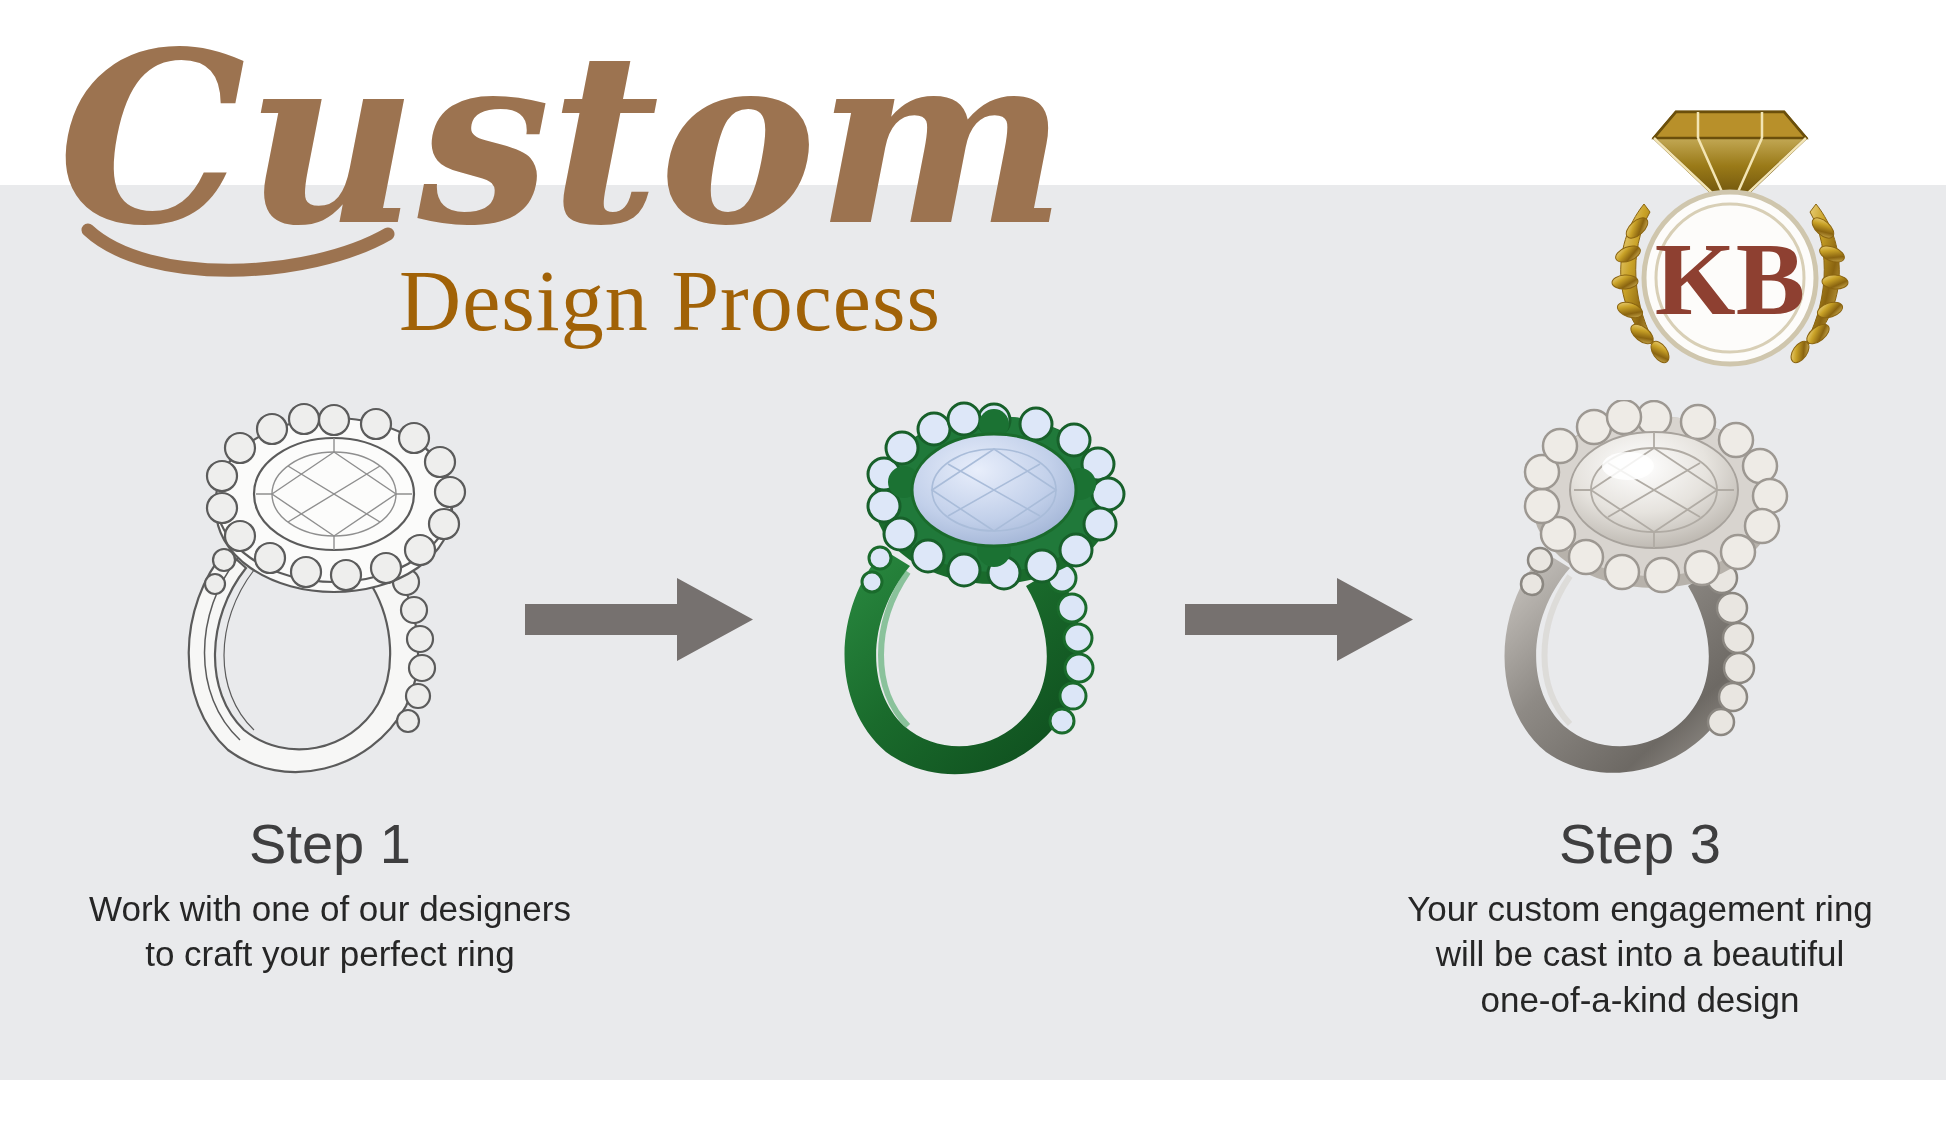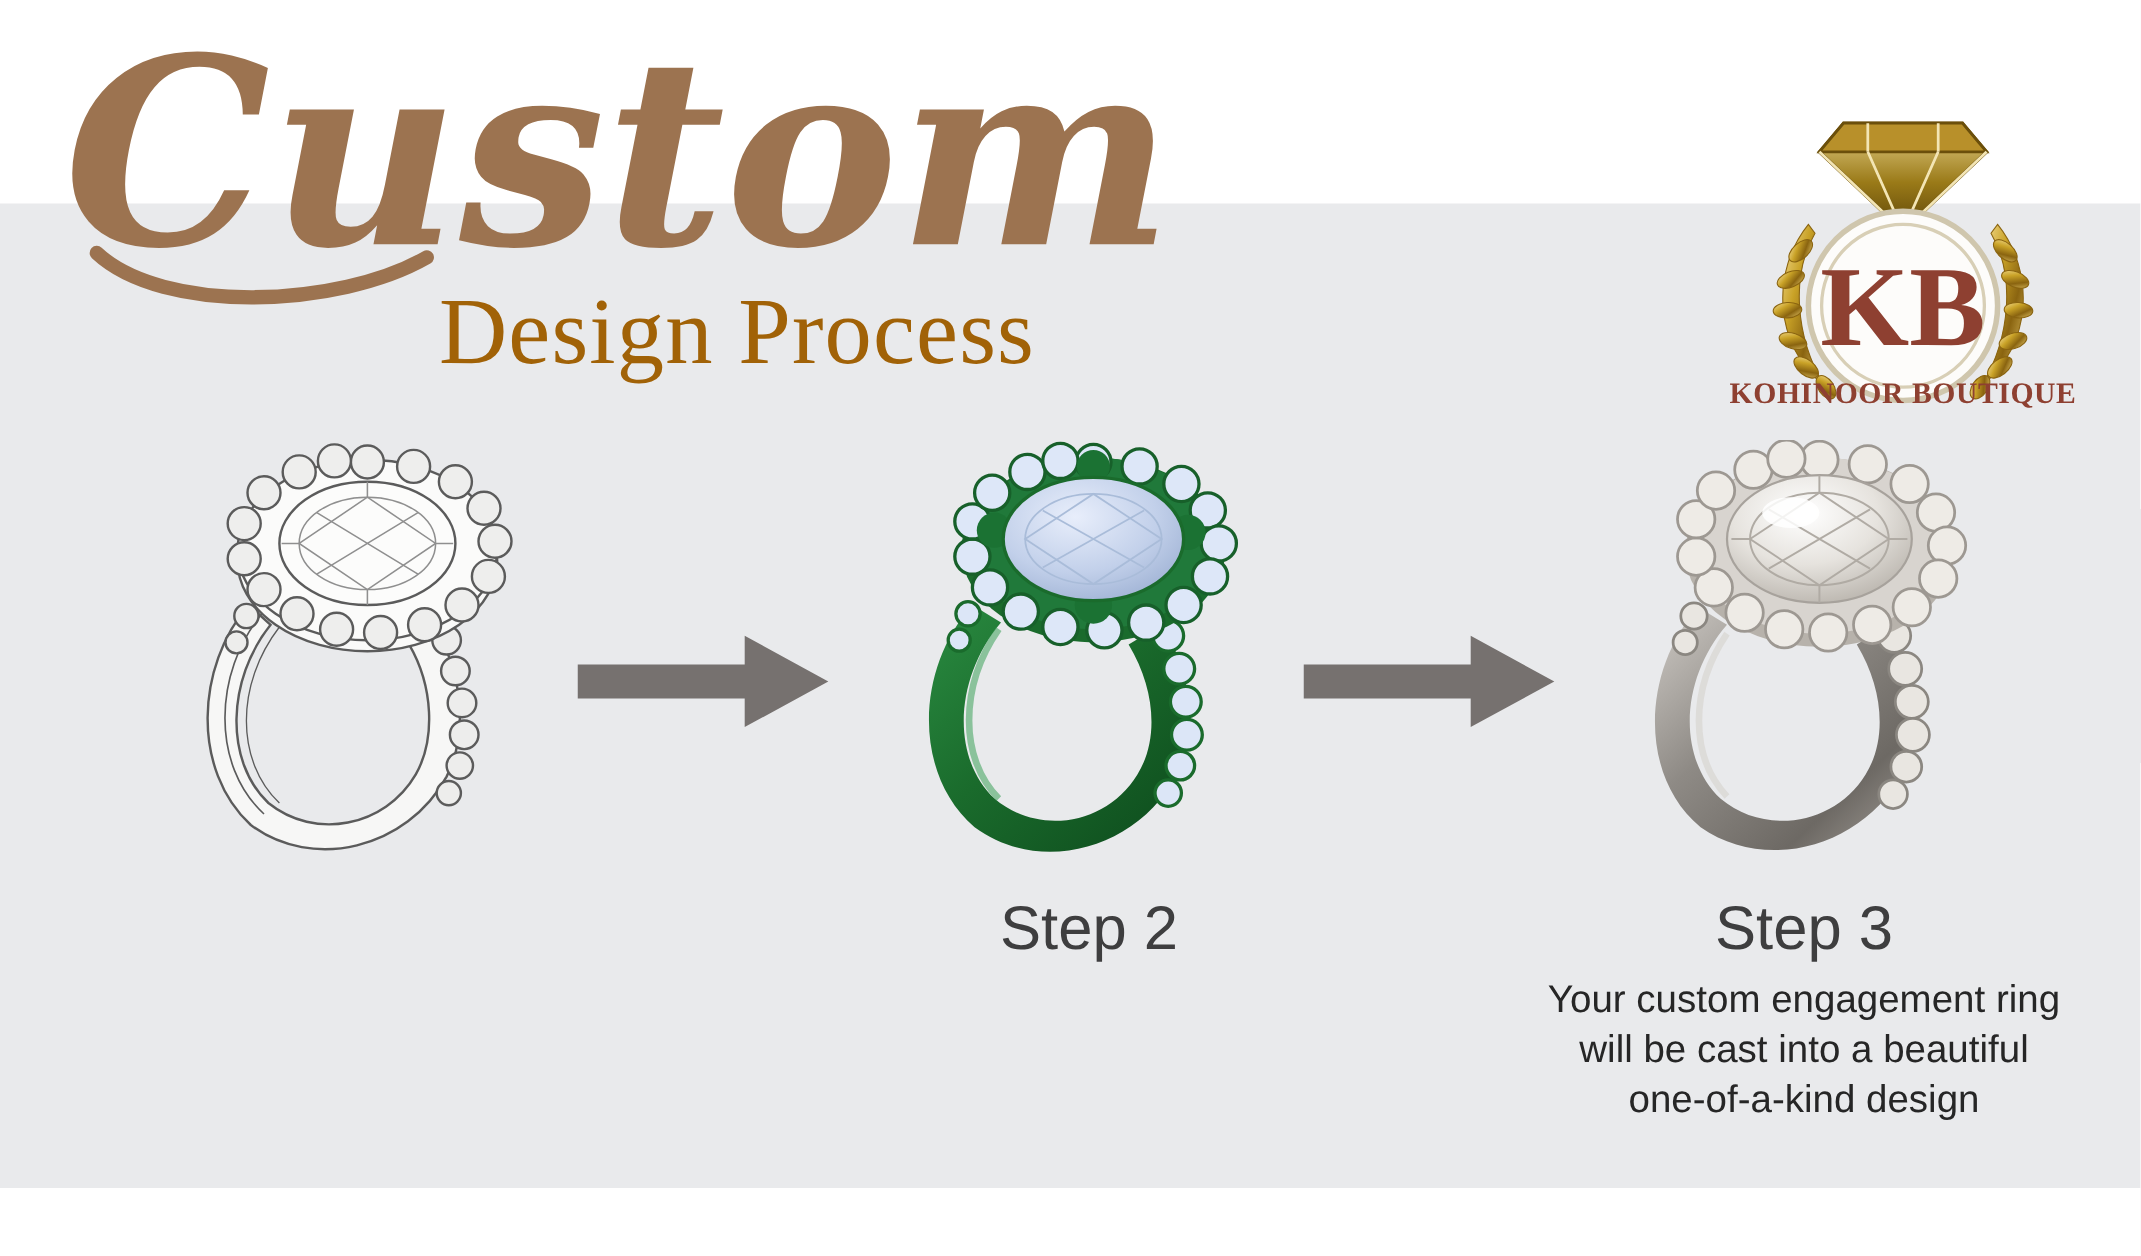--- a/index.html
+++ b/index.html
@@ -208,21 +208,20 @@
           <ellipse cx="220" cy="274" rx="12" ry="7" transform="rotate(-55 220 274)"></ellipse>
         </g>
       </g>
 
       <circle cx="150" cy="200" r="86" fill="#fdfcfa" stroke="#cfc6ad" stroke-width="5"></circle>
       <circle cx="150" cy="200" r="74" fill="none" stroke="#d8cfb6" stroke-width="3"></circle>
 
       <text x="150" y="236" text-anchor="middle" font-family="Liberation Serif, DejaVu Serif, serif" font-size="104" font-weight="700" fill="#8e4031">KB</text>
     </svg>
   </div>
-  <div id="logo-wordmark">KOHINOOR BOUTIQUE</div>
 
   <div id="steps-row">
 
     <div class="step-art" id="step-art-1">
       <svg viewBox="0 0 420 390" aria-hidden="true">
         <g stroke="#5b5b5b" stroke-width="2.2" fill="#f7f7f6">
 
           <path d="M106 150 C 58 206, 54 300, 108 350 C 164 392, 250 372, 286 306
                    C 306 266, 300 212, 276 172
                    L 252 186 C 274 224, 276 272, 258 304
@@ -432,23 +431,27 @@
             <path d="M214 48 L214 32 M277 90 L294 90 M214 132 L214 148 M151 90 L134 90"></path>
           </g>
           <ellipse cx="188" cy="66" rx="26" ry="14" fill="#ffffff" opacity="0.85"></ellipse>
         </g>
       </svg>
     </div>
   </div>
 
   <div id="captions">
 
+    <div class="step-caption" id="caption-1">
+      <div class="step-title">Step 1</div>
+      <div class="step-desc">Work with one of our designers
+to craft your perfect ring</div>
+    </div>
 
     <div class="step-caption" id="caption-2">
-      <div class="step-title">Step 2</div>
     </div>
 
     <div class="step-caption" id="caption-3">
       <div class="step-title">Step 3</div>
       <div class="step-desc">Your custom engagement ring
 will be cast into a beautiful
 one-of-a-kind design</div>
     </div>
   </div>
 

